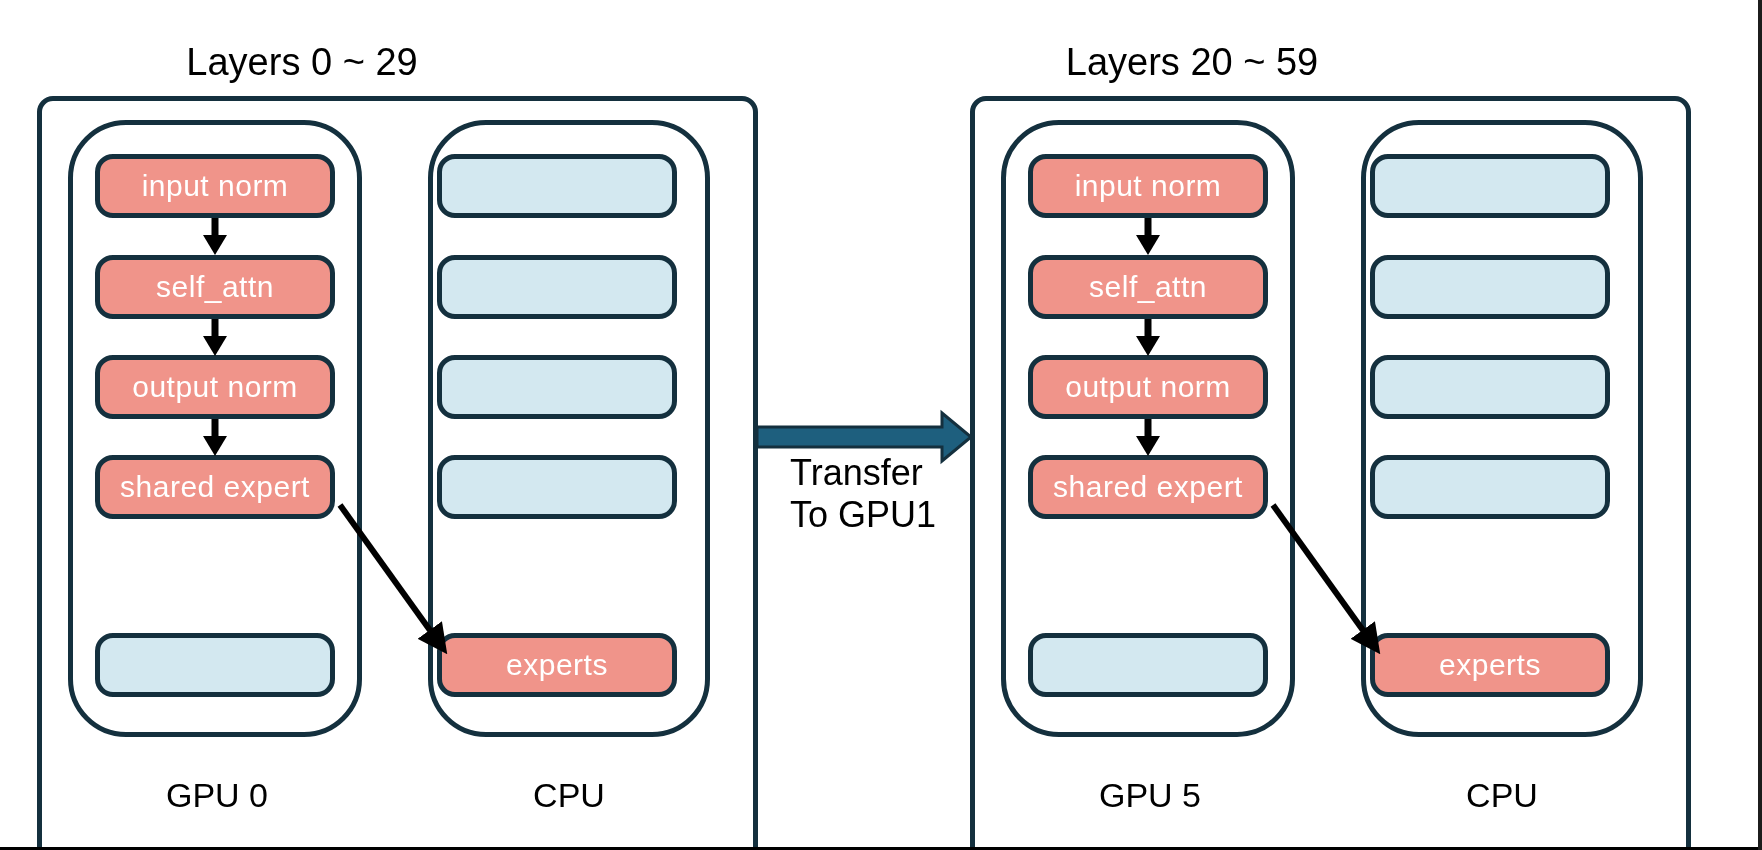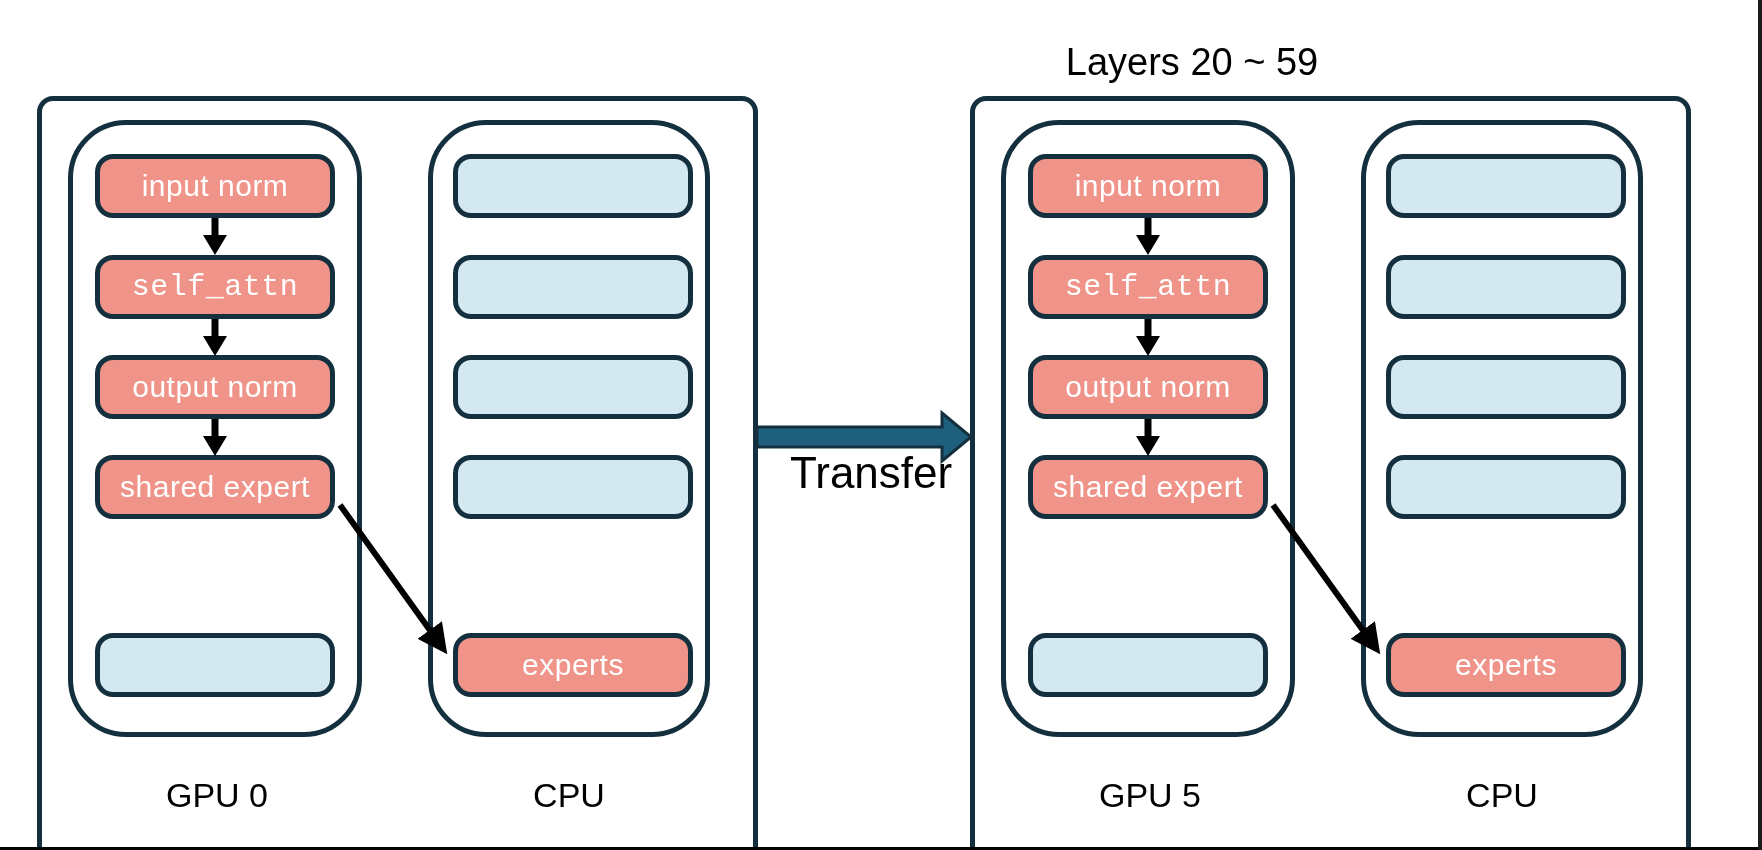--- a/index.html
+++ b/index.html
@@ -25,45 +25,46 @@
   }
   .gpu-col{left:26px;width:294px;}
   .cpu-col{left:386px;width:282px;}
   .box{
     position:absolute;width:240px;height:64px;box-sizing:border-box;
     border:5px solid #14303e;border-radius:18px;
     display:flex;align-items:center;justify-content:center;
     font-size:30px;letter-spacing:.5px;white-space:nowrap;
   }
   .gpu-col .box{left:22px;}
-  .cpu-col .box{left:20px;}
+  .cpu-col .box{left:4px;}
   .box.loaded{background:#f0948a;color:#ffffff;}
   .box.empty{background:#d3e8f0;}
-  .r1{top:29px;} .r2{top:130px;font-family:Liberation Mono, monospace;} .r3{top:230px;} .r4{top:330px;} .r5{top:508px;}
+  .r1{top:29px;} .r2{top:130px;} .r3{top:230px;} .r4{top:330px;} .r5{top:508px;}
   .varrow{position:absolute;left:126px;width:32px;height:37px;}
   .a1{top:93px;} .a2{top:194px;} .a3{top:294px;}
   .col-label{
     position:absolute;top:650px;height:44px;text-align:center;
     font-size:34px;line-height:40px;color:#000;white-space:nowrap;margin-top:24px;
   }
   .gpu-lab{left:25px;width:300px;}
   .cpu-lab{left:385px;width:284px;}
   .diag-svg{position:absolute;left:0;top:0;width:711px;height:688px;pointer-events:none;}
   .transfer-svg{position:absolute;left:756px;top:406px;width:218px;height:62px;}
   .transfer-label{
-    position:absolute;left:790px;top:452px;font-size:44px;line-height:42px;color:#000;
+    position:absolute;left:790px;top:452px;font-size:36px;line-height:42px;color:#000;
   }
   .edge-bottom{position:absolute;left:0;top:847px;width:1762px;height:3px;background:#000;}
   .edge-right{position:absolute;left:1758px;top:0;width:4px;height:850px;background:#1c1c1c;}
 </style>
 </head>
 <body>
 
 <div class="canvas">
 
+  <div class="group-title title-left">Layers 0 ~ 29</div>
   <div class="group-title title-right">Layers 20 ~ 59</div>
 
   <div class="group group-left">
     <div class="column gpu-col">
       <div class="box loaded r1">input norm</div>
       <div class="box loaded r2">self_attn</div>
       <div class="box loaded r3">output norm</div>
       <div class="box loaded r4">shared expert</div>
       <div class="box empty r5"></div>
       <div class="varrow a1">
@@ -102,20 +103,21 @@
     </svg>
     <div class="col-label gpu-lab">GPU 0</div>
     <div class="col-label cpu-lab">CPU</div>
   </div>
 
   <svg class="transfer-svg" viewBox="0 0 218 62">
     <path d="M1 21 L186 21 L186 7 L215 31 L186 55 L186 41 L1 41 Z" fill="#1e5f7e" stroke="#14303e" stroke-width="3" stroke-linejoin="miter"></path>
   </svg>
   <div class="transfer-label">
     <div>Transfer</div>
+    <div>To GPU1</div>
   </div>
 
   <div class="group group-right">
     <div class="column gpu-col">
       <div class="box loaded r1">input norm</div>
       <div class="box loaded r2">self_attn</div>
       <div class="box loaded r3">output norm</div>
       <div class="box loaded r4">shared expert</div>
       <div class="box empty r5"></div>
       <div class="varrow a1">

